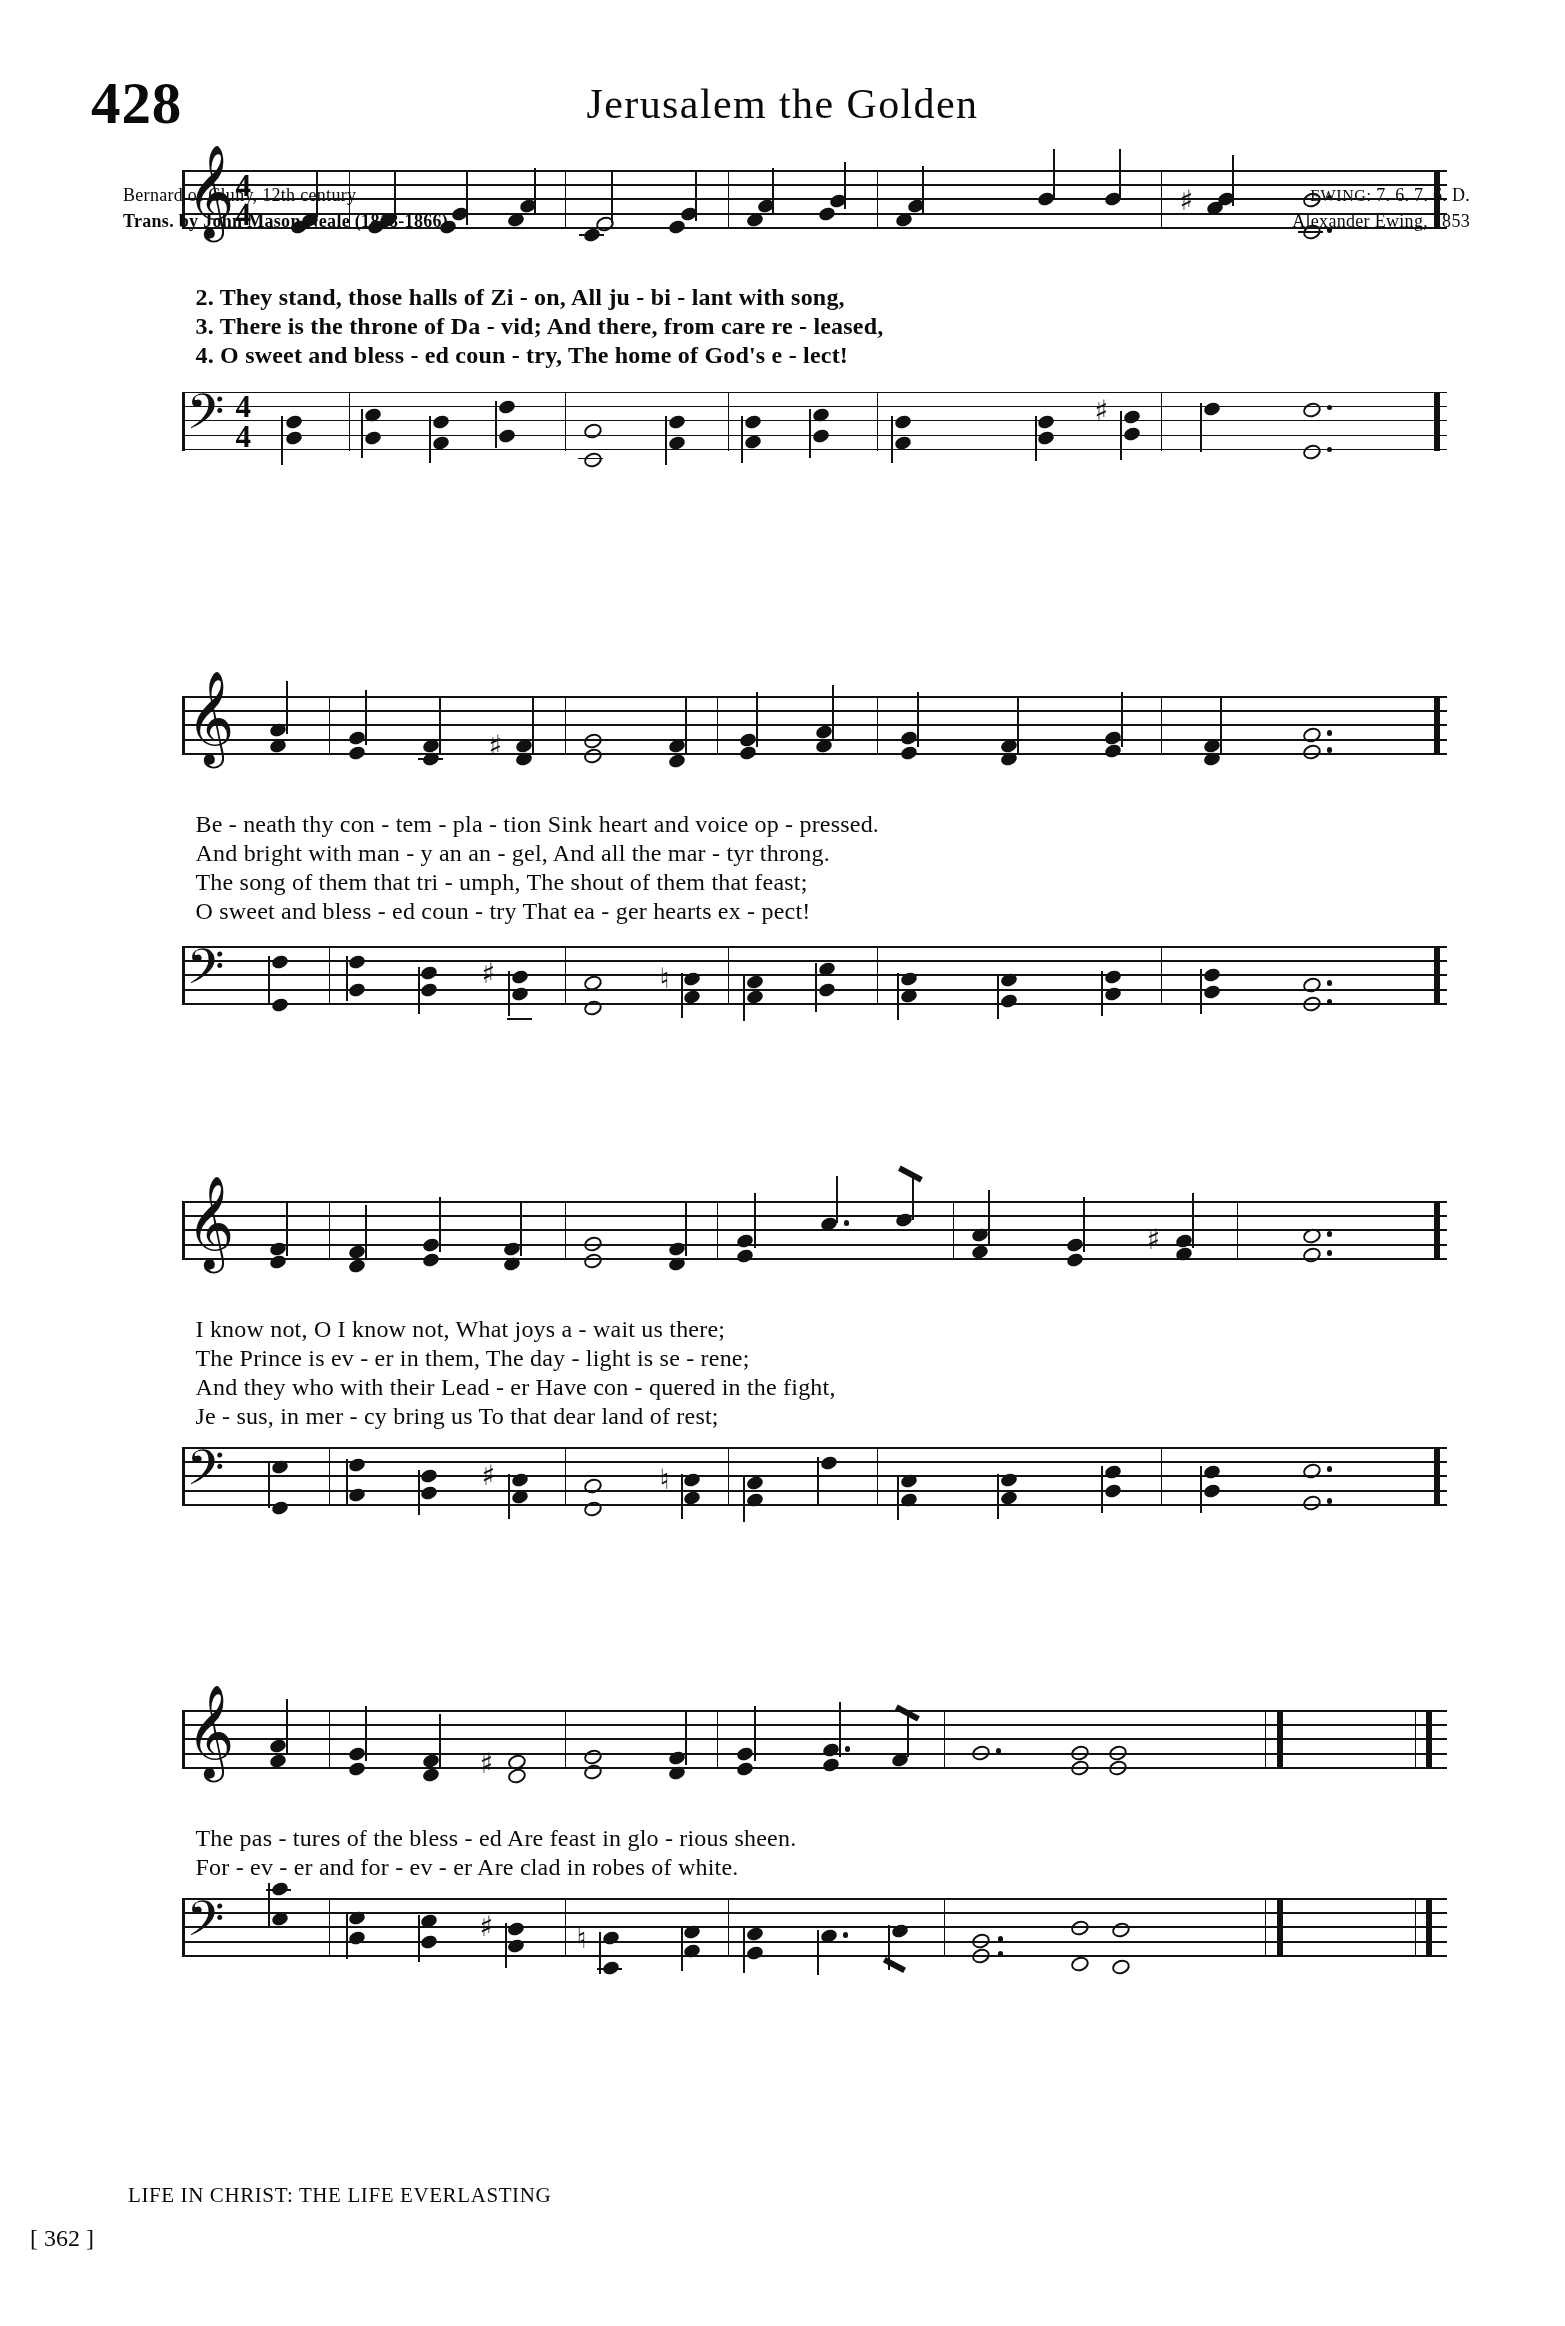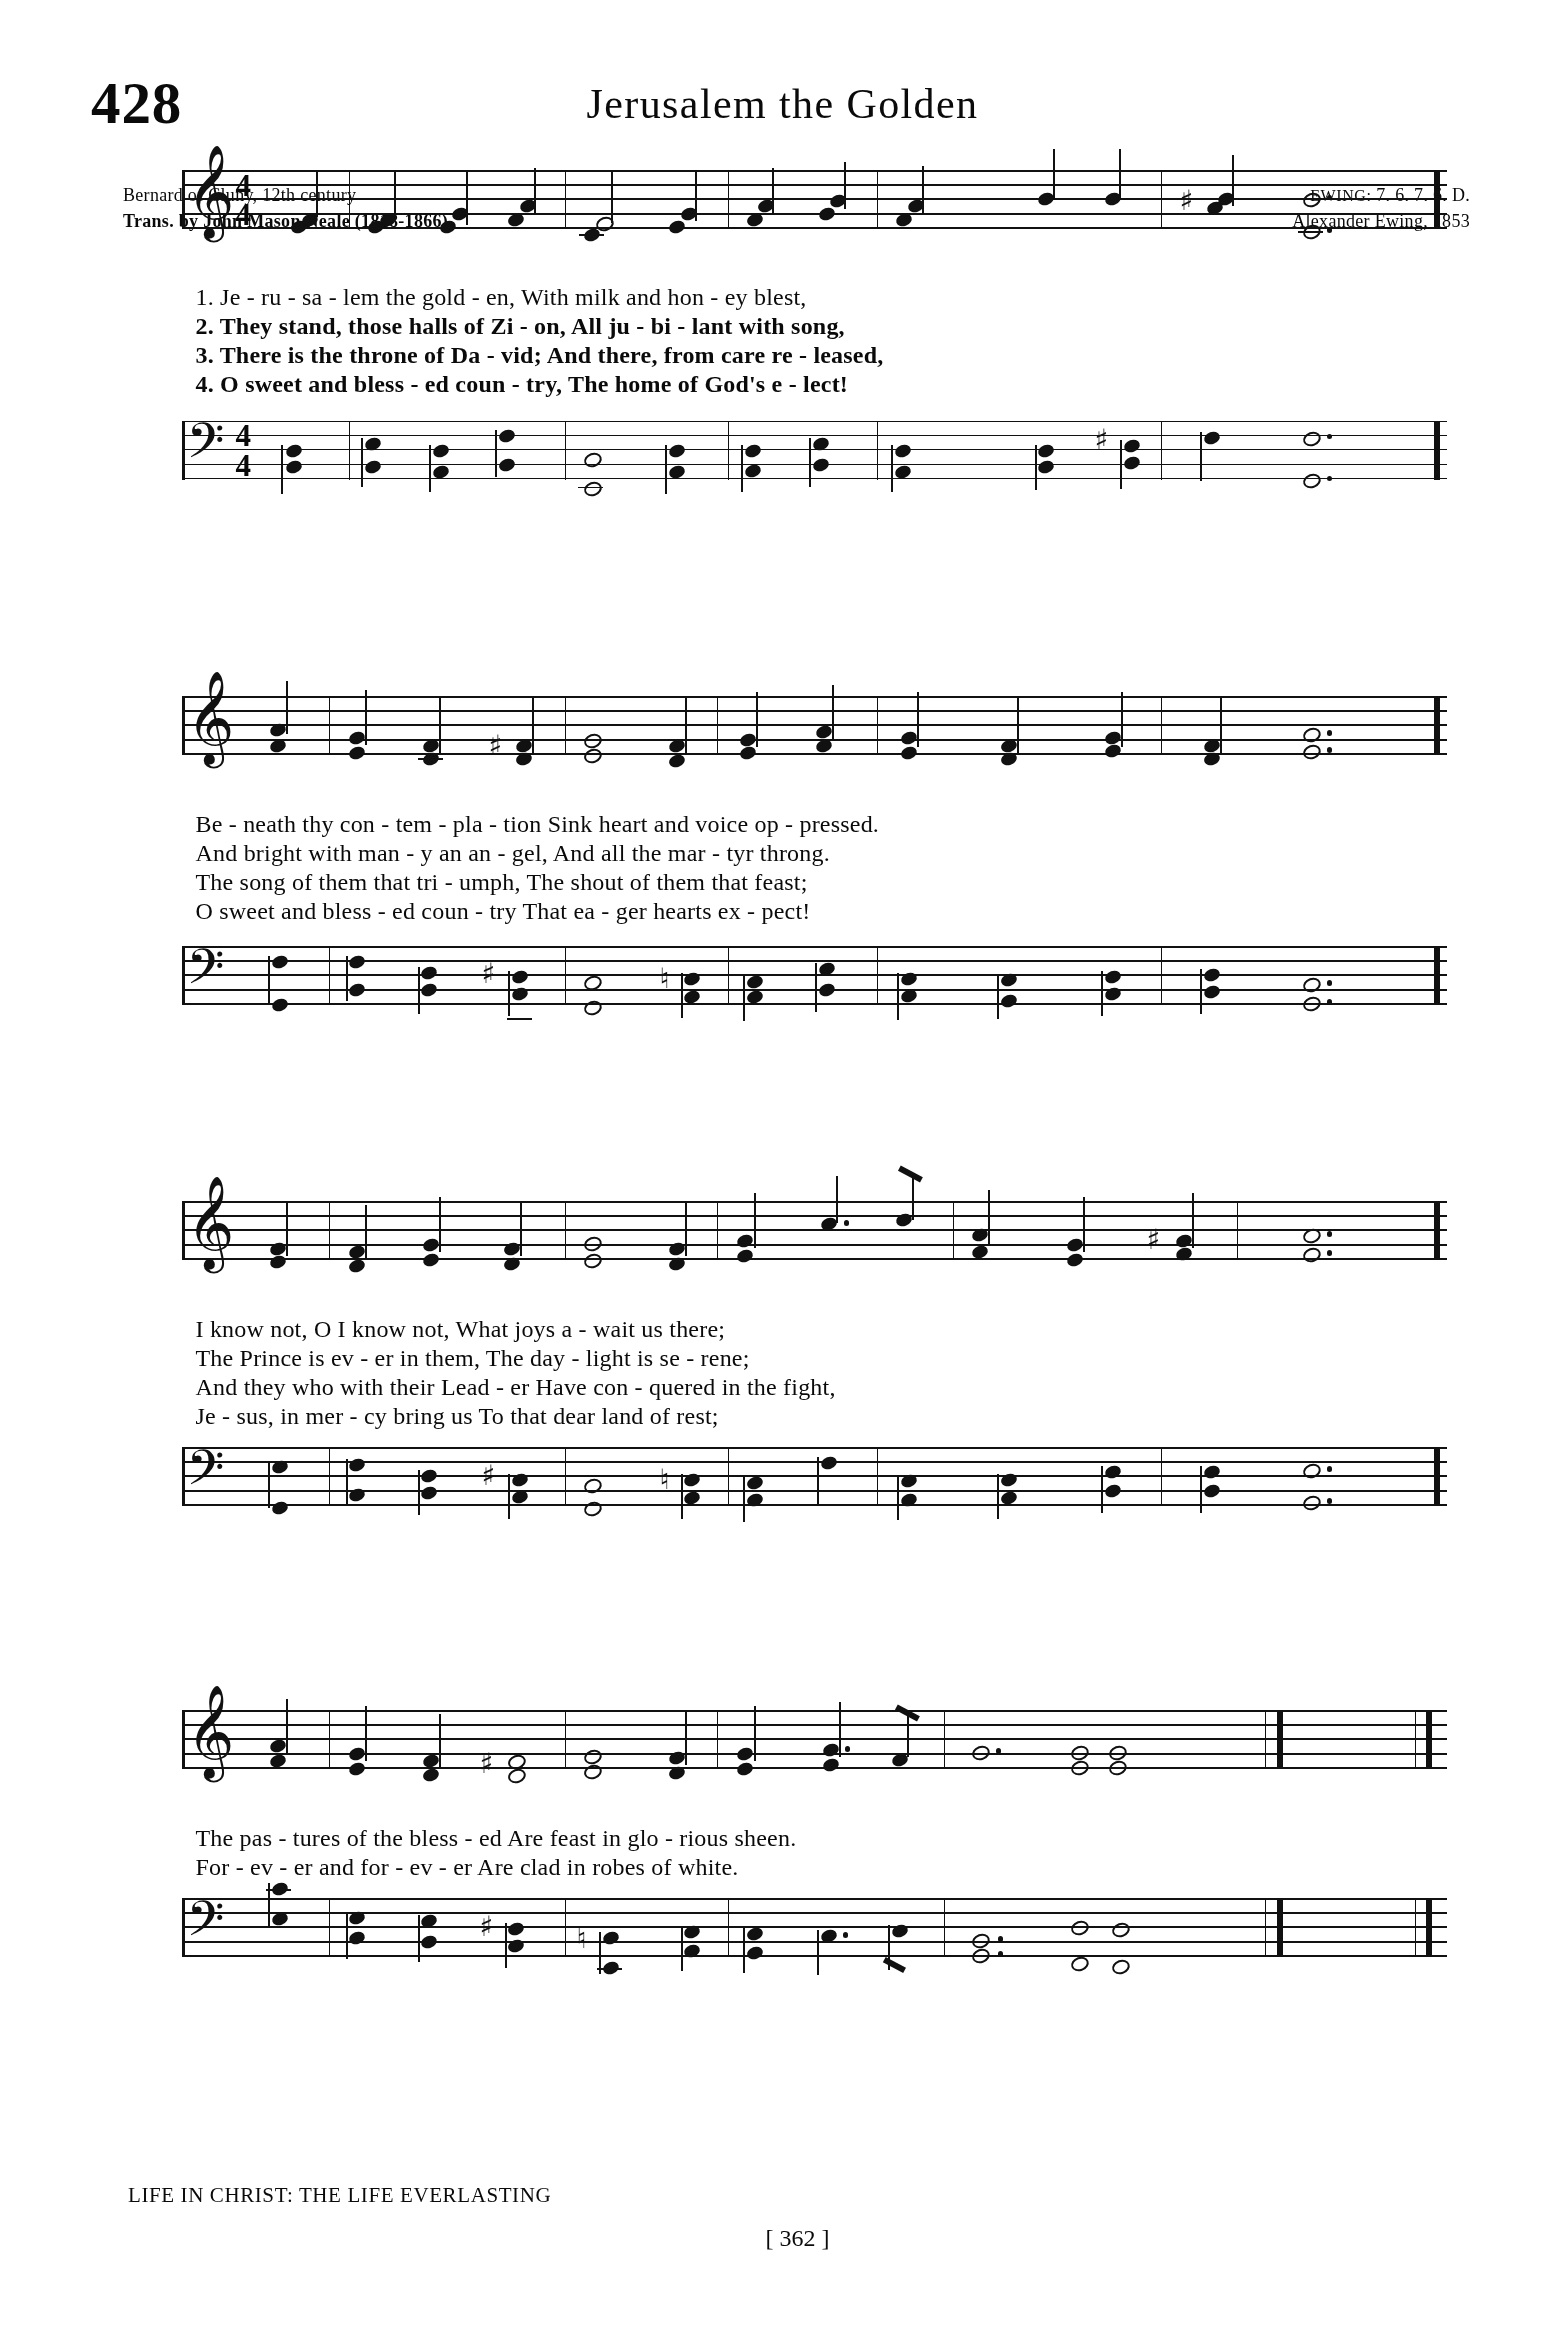--- a/index.html
+++ b/index.html
@@ -214,21 +214,20 @@
     bottom: 118px;
     font-size: 21px;
     letter-spacing: 0.6px;
     font-variant: small-caps;
     font-family: "Liberation Serif", serif;
   }
   .page-number {
     position: absolute;
     left: 0; right: 0;
     bottom: 74px;
-    text-align: center;
     font-size: 24px;
     font-family: "Liberation Serif", serif;
     padding-left: 30px;
   }
 </style>
 </head>
 <body>
 
 <div class="page">
 
@@ -325,23 +324,20 @@
       <div class="note hollow" style="left:1211px; top:23px;"></div>
       <div class="dot" style="left:1235px; top:24.6px;"></div>
       <div class="note hollow" style="left:1211px; top:55px;"></div>
       <div class="dot" style="left:1235px; top:57px;"></div>
       <div class="ledger" style="left:1206px; top:61px;"></div>
 
       <div class="barline thick" style="left:1342px;"></div>
     </div>
 
     <div class="lyrics" style="margin-top:9.5px;">
-      <div class="lyric-row">
-        <span class="words">1.  Je - ru - sa - lem   the   gold - en,   With  milk   and   hon - ey  blest,</span>
-      </div>
       <div class="lyric-row bold">
         <span class="words">2.  They stand, those halls   of     Zi  -  on,   All    ju - bi - lant  with  song,</span>
       </div>
       <div class="lyric-row bold">
         <span class="words">3.  There  is   the throne  of    Da  - vid;  And  there, from  care   re - leased,</span>
       </div>
       <div class="lyric-row bold">
         <span class="words">4.  O   sweet  and  bless - ed   coun - try,  The  home   of   God's   e - lect!</span>
       </div>
     </div>

